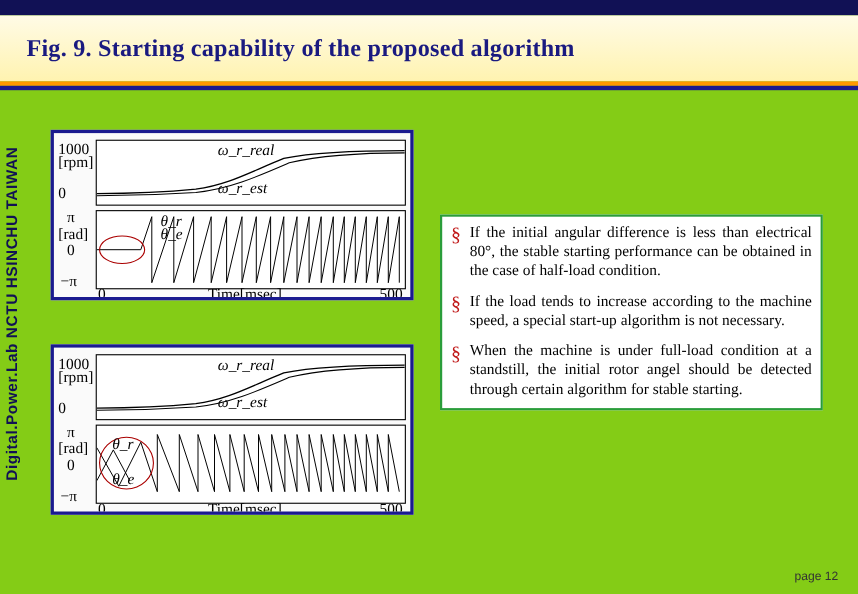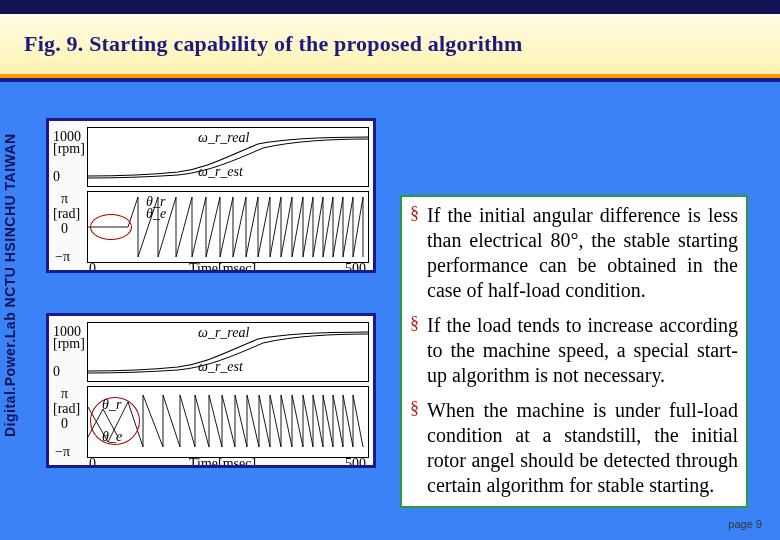--- a/index.html
+++ b/index.html
@@ -8,21 +8,21 @@
     width: 780px;
     height: 540px;
     font-family: "Times New Roman", Times, serif;
     background: #ffffff;
     overflow: hidden;
   }
   .slide {
     position: relative;
     width: 780px;
     height: 540px;
-    background: #3b82f6;
+    background: #84cc16;
   }
   .top-band {
     position: absolute;
     top: 0; left: 0; right: 0;
     height: 14px;
     background: #111155;
   }
   .title-band {
     position: absolute;
     top: 14px; left: 0; right: 0;
@@ -109,21 +109,21 @@
   }
   .bullet-row:last-child { margin-bottom: 0; }
   .bullet-mark {
     color: #c01818;
     font-size: 18px;
     line-height: 16px;
     margin-right: 8px;
     margin-top: 2px;
   }
   .bullet-text {
-    font-size: 20px;
+    font-size: 14px;
     line-height: 1.25;
     text-align: justify;
     color: #000000;
   }
   .page-number {
     position: absolute;
     bottom: 10px;
     right: 18px;
     font-family: Arial, sans-serif;
     font-size: 11px;
@@ -234,14 +234,14 @@
     <div class="bullet-row">
       <div class="bullet-mark">§</div>
       <div class="bullet-text">If the load tends to increase according to the machine speed, a special start-up algorithm is not necessary.</div>
     </div>
     <div class="bullet-row">
       <div class="bullet-mark">§</div>
       <div class="bullet-text">When the machine is under full-load condition at a standstill, the initial rotor angel should be detected through certain algorithm for stable starting.</div>
     </div>
   </div>
 
-  <div class="page-number">page 9</div>
+  <div class="page-number">page 12</div>
 </div>
 
 </body></html>

